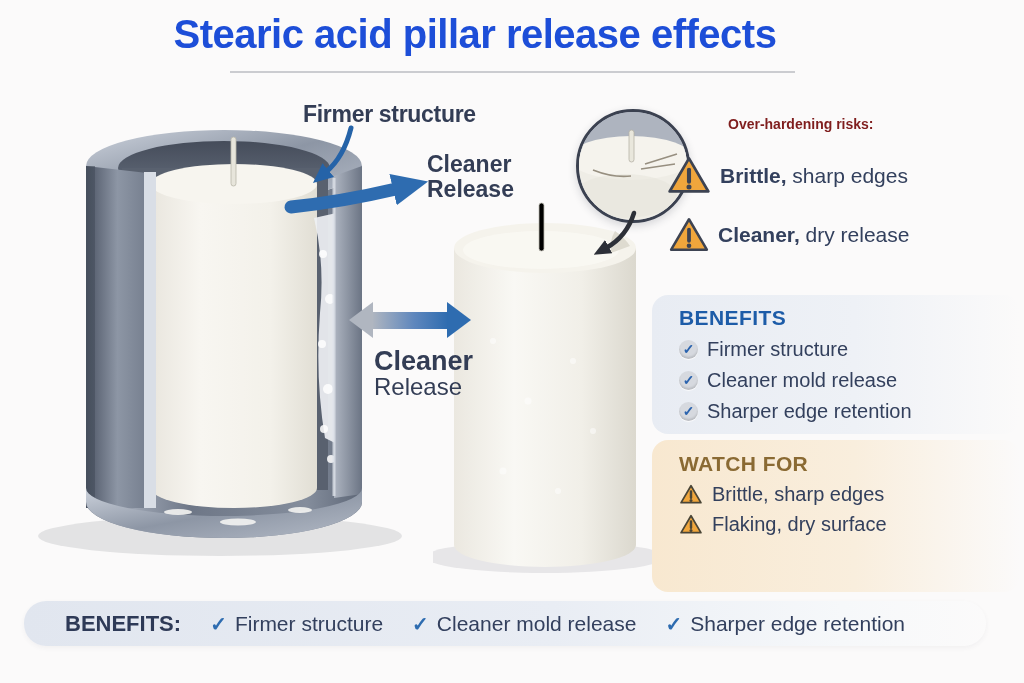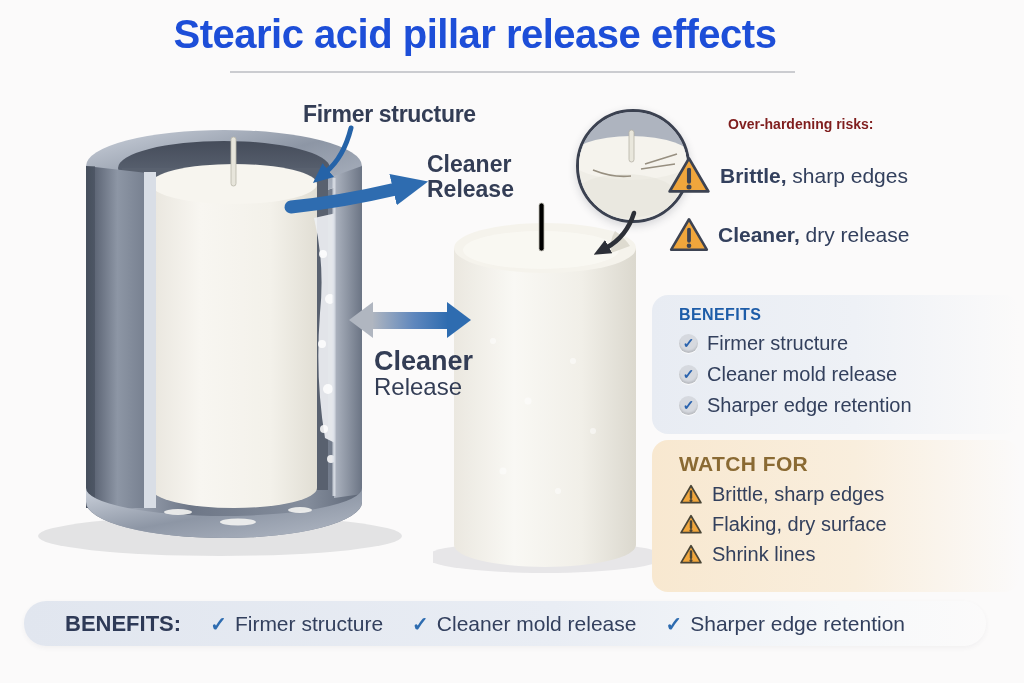--- a/index.html
+++ b/index.html
@@ -37,21 +37,21 @@
   .risk-row-1 { left:666px; top:155px; }
   .risk-row-2 { left:668px; top:216px; }
   .risk-text { font-size:21px; color:#33405d; }
   .risk-text b { font-weight:700;margin-top:26px; }
 
   
   .panel { border-radius:16px; }
   .benefits-panel { left:652px; top:295px; width:368px; height:139px;
     background:linear-gradient(to right, #e8ecf3 0%, #eef1f6 55%, rgba(251,251,252,0) 100%);
     padding:11px 0 0 27px; box-sizing:border-box; }
-  .benefits-heading { font-size:16px; font-weight:700; color:#1d5ca8; letter-spacing:.4px; }
+  .benefits-heading { font-size:21px; font-weight:700; color:#1d5ca8; letter-spacing:.4px; }
   .p-row { display:flex; align-items:center; gap:9px; margin-top:8px; }
   .check-badge { width:19px; height:19px; border-radius:50%; background:#d6d9df;
     color:#2a63ae; font-size:14px; font-weight:700; line-height:19px; text-align:center;
     box-shadow:inset 0 -2px 2px rgba(0,0,0,.13), 0 1px 1px rgba(255,255,255,.8); }
   .p-text { font-size:20px; color:#33405d; }
 
   .watch-panel { left:652px; top:440px; width:368px; height:152px;
     background:linear-gradient(to right, #f8e8d0 0%, #f9eedd 55%, rgba(253,250,244,0) 100%);
     padding:12px 0 11px 27px; box-sizing:border-box; }
   .watch-heading { font-size:21px; font-weight:700; color:#8a6a33; letter-spacing:.4px; }
@@ -261,28 +261,20 @@
       <span class="p-text">Brittle, sharp edges</span>
     </div>
     <div class="w-row">
       <svg width="24" height="21" viewBox="0 0 40 36">
         <path d="M20 3 L37 32 L3 32 Z" fill="#f0a63c" stroke="#4a4536" stroke-width="3" stroke-linejoin="round"></path>
         <line x1="20" y1="13" x2="20" y2="23.5" stroke="#4a4536" stroke-width="4.2" stroke-linecap="round"></line>
         <circle cx="20" cy="28.2" r="2.6" fill="#4a4536"></circle>
       </svg>
       <span class="p-text">Flaking, dry surface</span>
     </div>
-    <div class="w-row">
-      <svg width="24" height="21" viewBox="0 0 40 36">
-        <path d="M20 3 L37 32 L3 32 Z" fill="#f0a63c" stroke="#4a4536" stroke-width="3" stroke-linejoin="round"></path>
-        <line x1="20" y1="13" x2="20" y2="23.5" stroke="#4a4536" stroke-width="4.2" stroke-linecap="round"></line>
-        <circle cx="20" cy="28.2" r="2.6" fill="#4a4536"></circle>
-      </svg>
-      <span class="p-text">Shrink lines</span>
-    </div>
   </div>
 
   <div class="abs bottom-bar">
     <span class="bb-label">BENEFITS:</span>
     <span class="bb-item">
       <span class="bb-check">✓</span>
       <span class="bb-text">Firmer structure</span>
     </span>
     <span class="bb-item">
       <span class="bb-check">✓</span>

